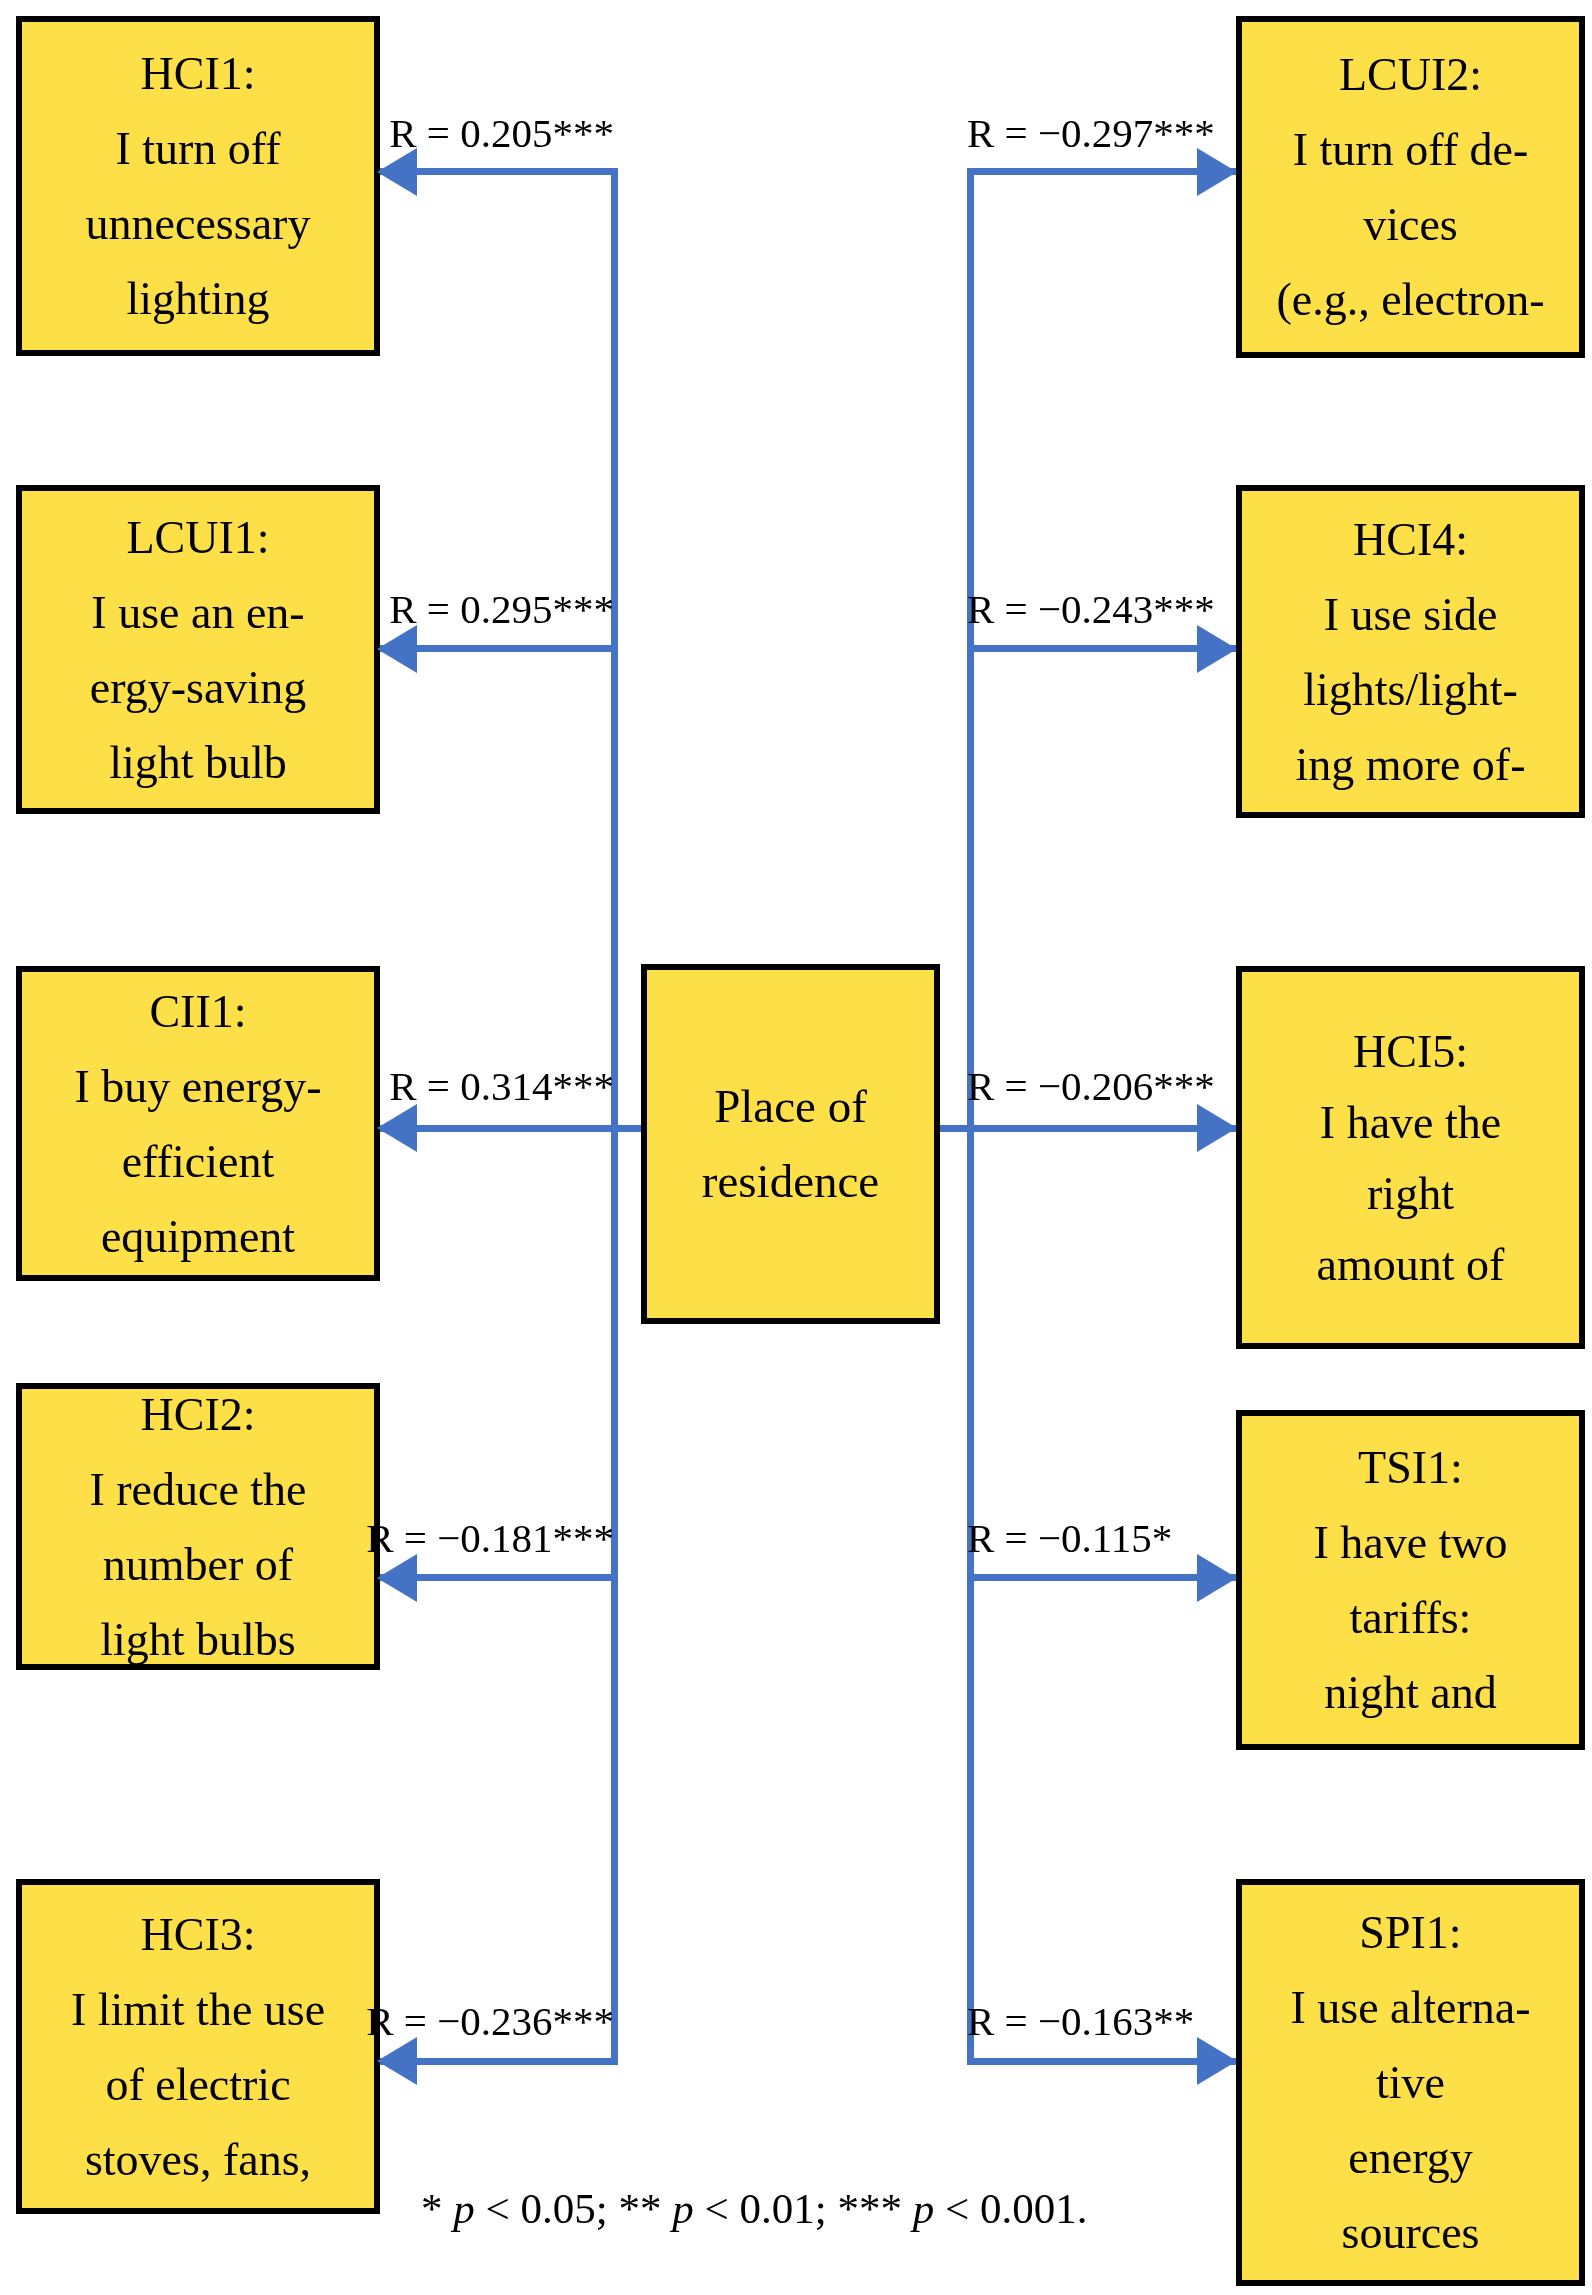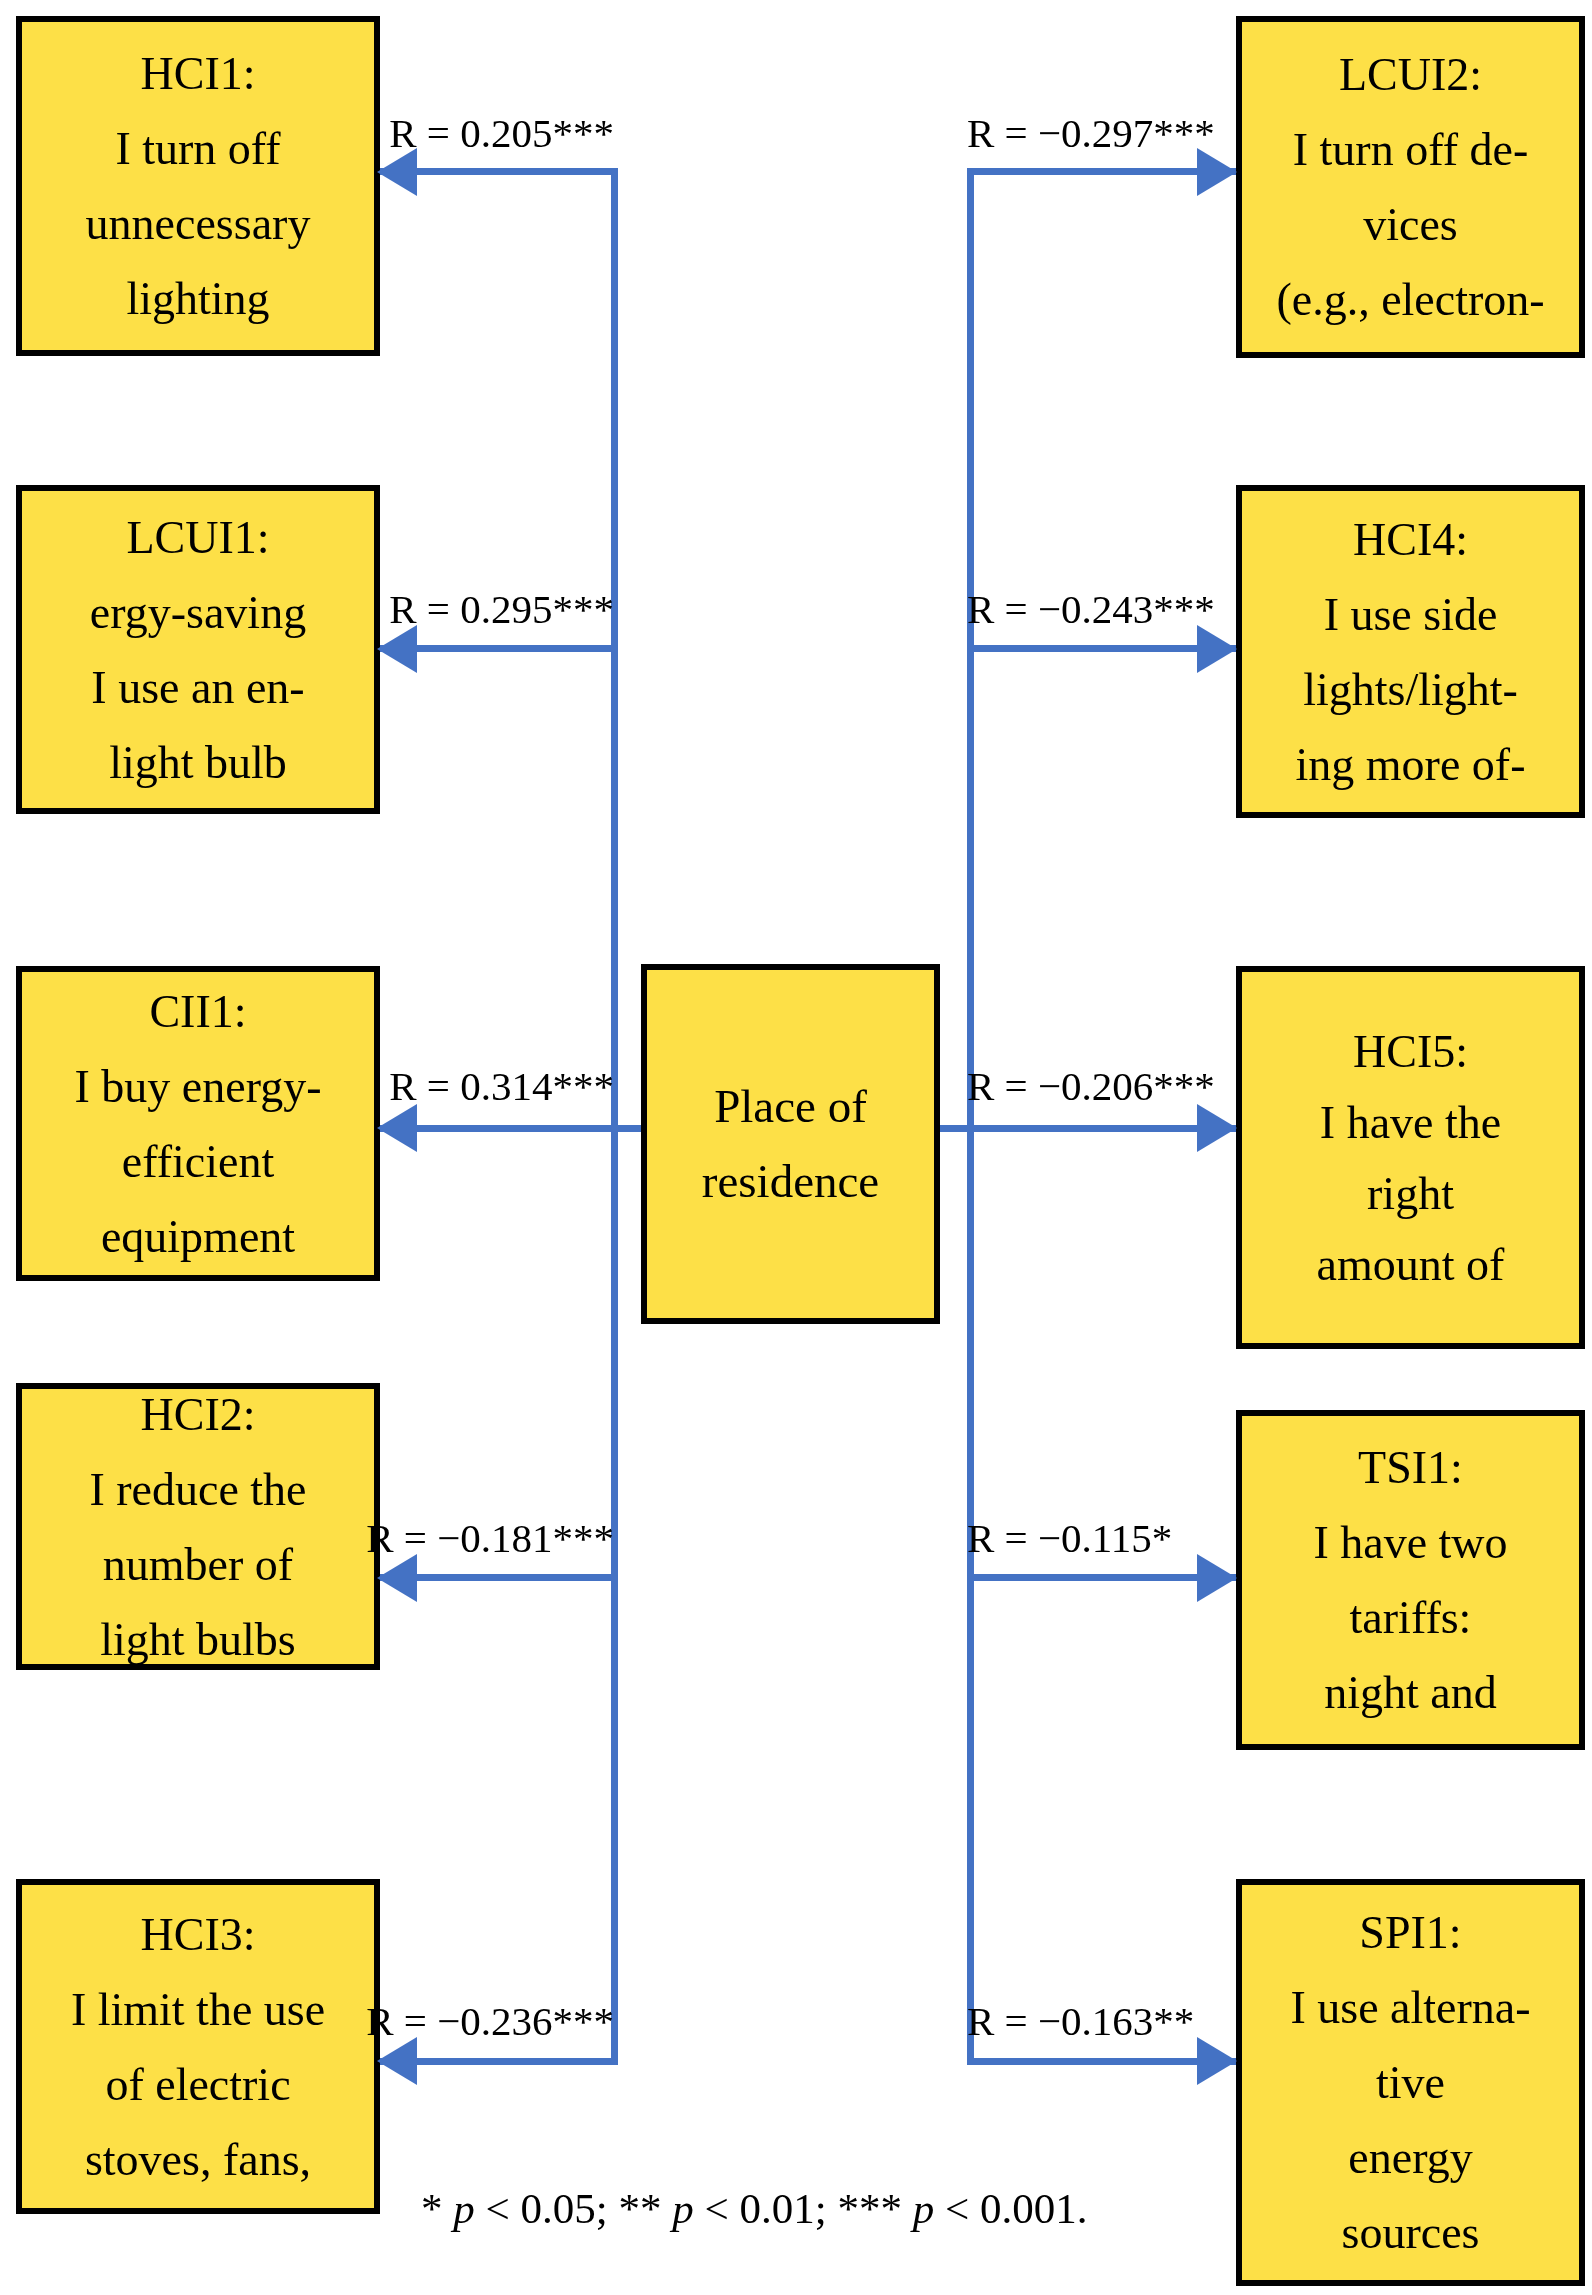--- a/index.html
+++ b/index.html
@@ -66,22 +66,22 @@
 
   <div class="node-box left-box" style="top:16px;height:340px">
     <div>HCI1:</div>
     <div>I turn off</div>
     <div>unnecessary</div>
     <div>lighting</div>
   </div>
 
   <div class="node-box left-box" style="top:485px;height:329px">
     <div>LCUI1:</div>
+    <div>I use an en-</div>
     <div>ergy-saving</div>
-    <div>I use an en-</div>
     <div>light bulb</div>
   </div>
 
   <div class="node-box left-box" style="top:966px;height:315px">
     <div>CII1:</div>
     <div>I buy energy-</div>
     <div>efficient</div>
     <div>equipment</div>
   </div>
 

